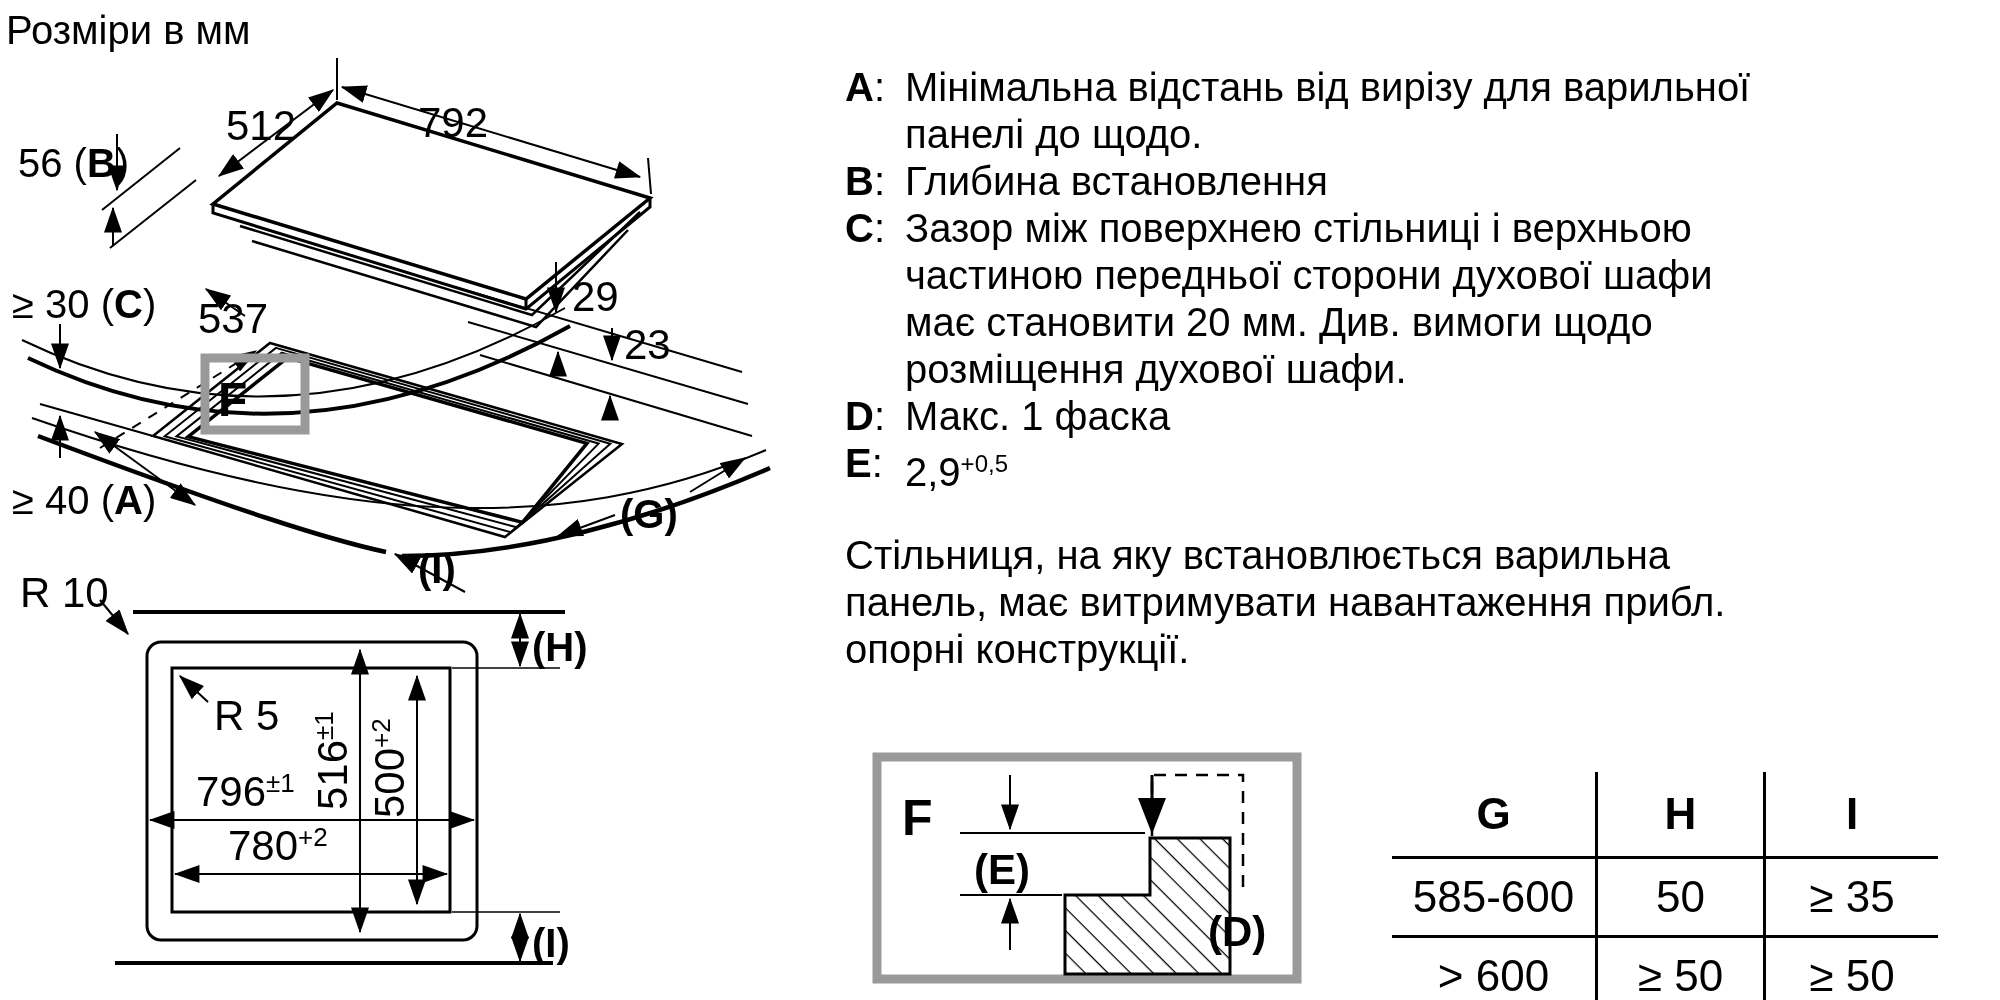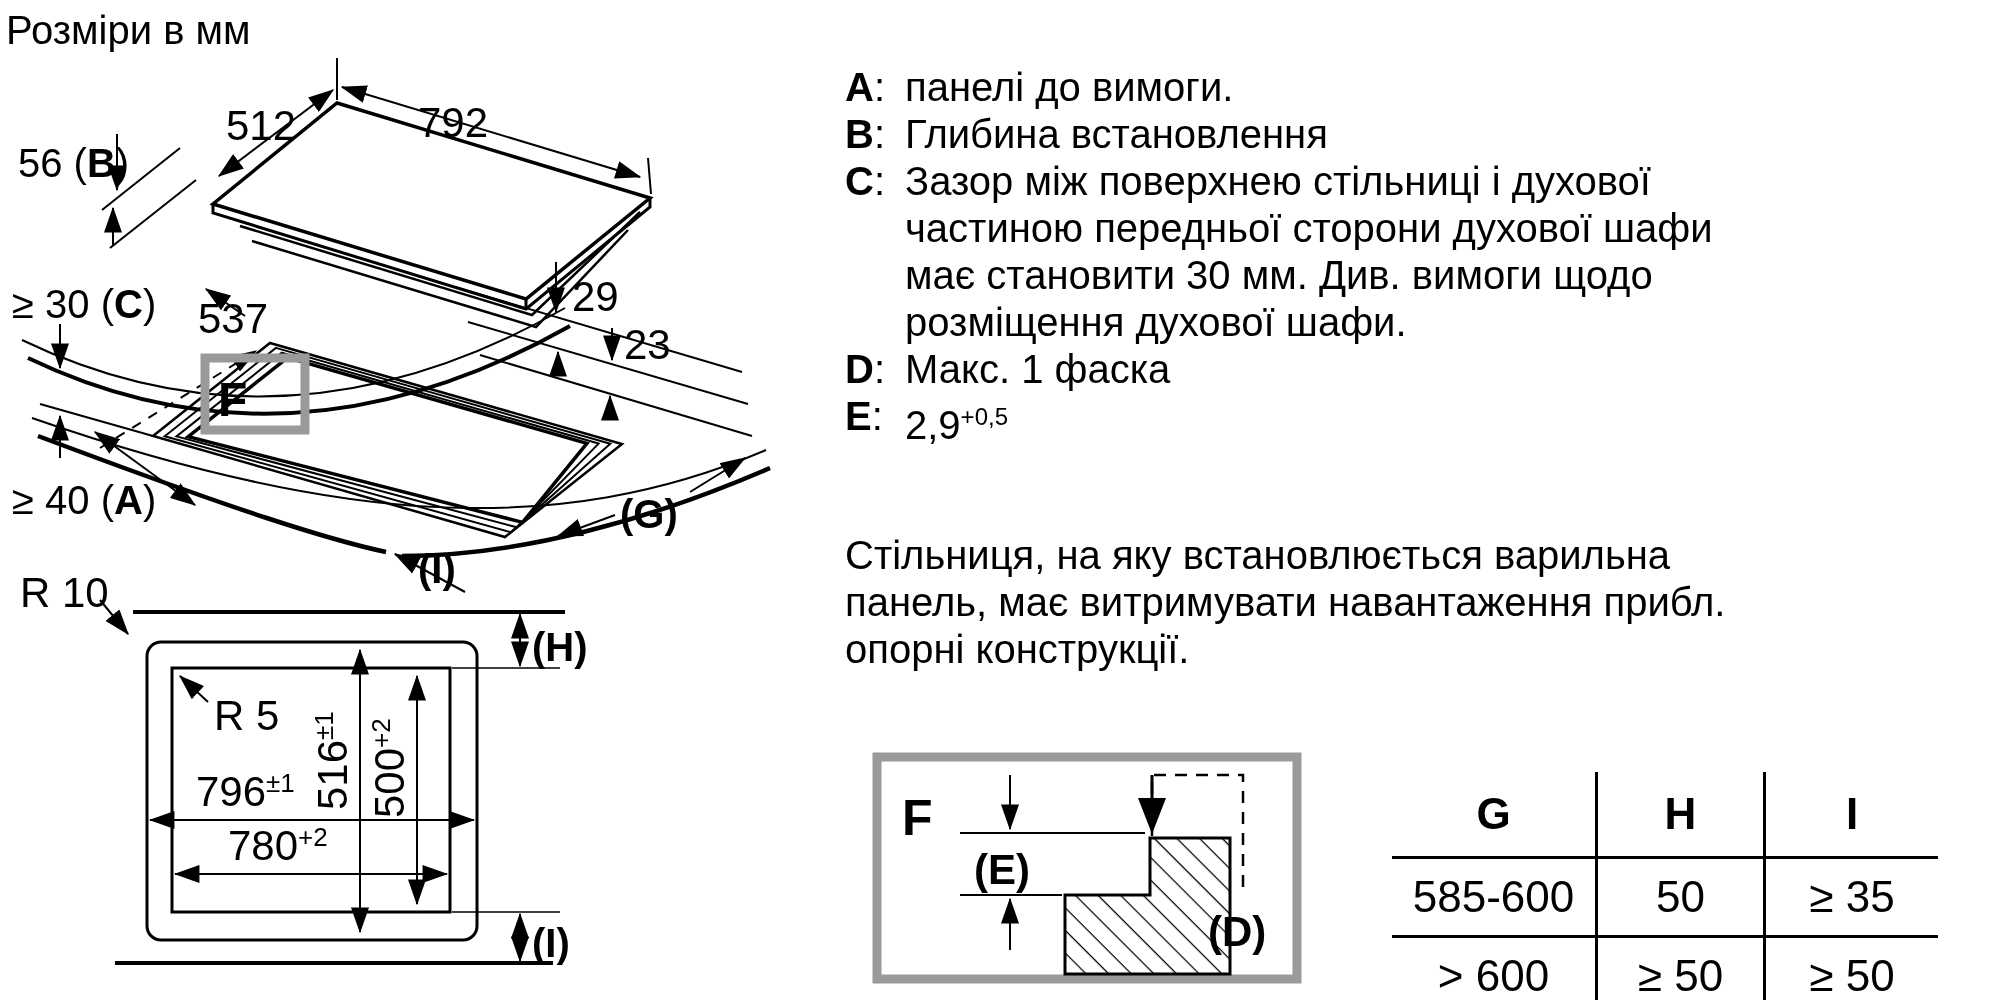--- a/index.html
+++ b/index.html
@@ -173,35 +173,36 @@
     <text x="1208" y="946" font-size="42" font-weight="bold">(D)</text>
   </g>
 </svg>
 
 <div class="title">Розміри в мм</div>
 
 <div class="legend">
   <div class="lrow">
     <span class="lkey"><b>A</b><span>:</span></span>
     <span class="ltxt">
-      <div>панелі до вимоги.</div>
+      <div>Мінімальна відстань від вирізу для варильної</div>
+      <div>панелі до щодо.</div>
     </span>
   </div>
   <div class="lrow">
     <span class="lkey"><b>B</b><span>:</span></span>
     <span class="ltxt">
       <div>Глибина встановлення</div>
     </span>
   </div>
   <div class="lrow">
     <span class="lkey"><b>C</b><span>:</span></span>
     <span class="ltxt">
-      <div>Зазор між поверхнею стільниці і духової</div>
+      <div>Зазор між поверхнею стільниці і верхньою</div>
       <div>частиною передньої сторони духової шафи</div>
-      <div>має становити 30 мм. Див. вимоги щодо</div>
+      <div>має становити 20 мм. Див. вимоги щодо</div>
       <div>розміщення духової шафи.</div>
     </span>
   </div>
   <div class="lrow">
     <span class="lkey"><b>D</b><span>:</span></span>
     <span class="ltxt">
       <div>Макс. 1 фаска</div>
     </span>
   </div>
   <div class="lrow">

